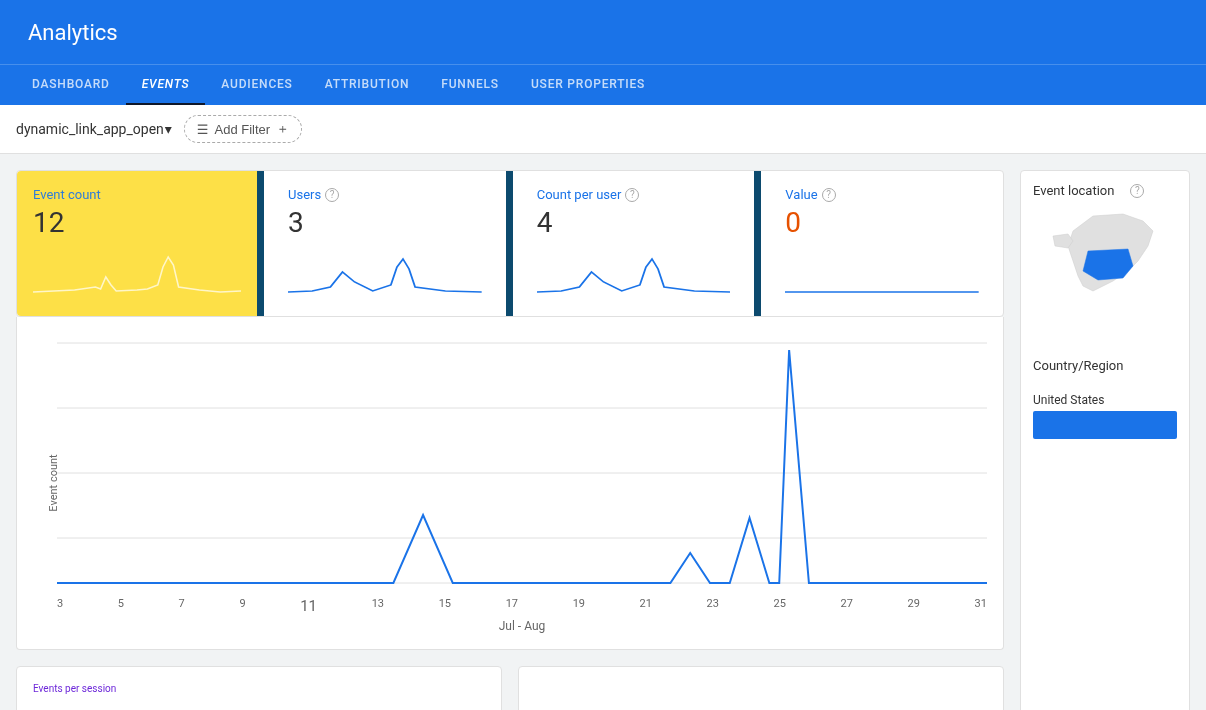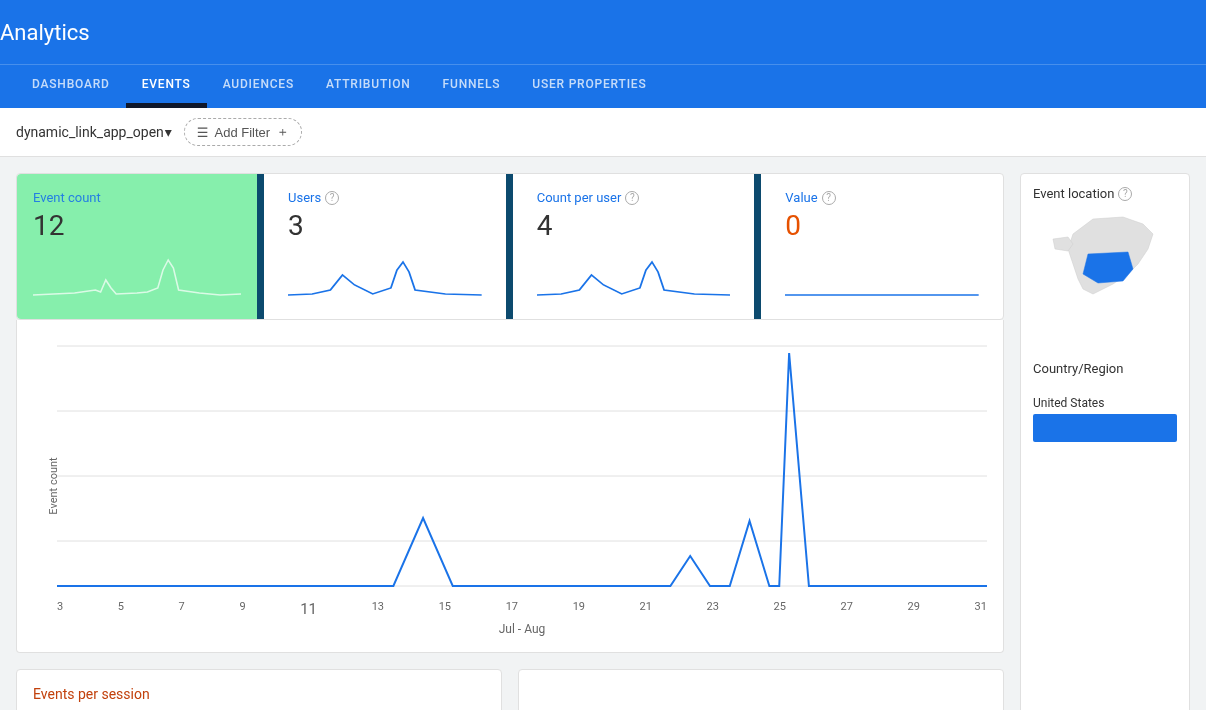--- a/index.html
+++ b/index.html
@@ -1,39 +1,39 @@
 <!DOCTYPE html>
 <html><head>
   <meta charset="utf-8">
   <style>
     * { margin: 0; padding: 0; box-sizing: border-box; }
     body { font-family: 'Roboto', Arial, sans-serif; background: #f1f3f4; font-size: 13px; color: #333; width: 1206px; height: 710px; overflow: hidden; }
 
     
-    .header { background: #1a73e8; padding: 0 0; height: 64px; display: flex; align-items: center; }
+    .header { background: #1a73e8; padding: 0 28px; height: 64px; display: flex; align-items: center; }
     .header-title { color: white; font-size: 22px; font-weight: 400; }
 
     
     .nav { background: #1a73e8; display: flex; padding: 0 16px; border-top: 1px solid rgba(255,255,255,0.2); }
     .nav-item { color: rgba(255,255,255,0.75); font-size: 12px; font-weight: 500; padding: 12px 16px; cursor: pointer; letter-spacing: 0.8px; text-transform: uppercase; position: relative; }
-    .nav-item.active { color: white; border-bottom: 5px solid #0f172a; }
+    .nav-item.active { color: white; border-bottom: 2px solid #0f172a; font-style: italic; }
 
     
     .filter-bar { background: white; padding: 10px 16px; display: flex; align-items: center; gap: 12px; border-bottom: 1px solid #e0e0e0; }
     .filter-dropdown { display: flex; align-items: center; gap: 1px; font-size: 14px; color: #333; cursor: pointer; }
     .add-filter-btn { display: flex; align-items: center; gap: 6px; border: 1px dashed #aaa; border-radius: 20px; padding: 4px 12px; font-size: 13px; color: #555; cursor: pointer; background: transparent; }
 
     
     .main { padding: 16px; display: flex; gap: 16px; }
     .left-panel { flex: 1; }
     .right-panel { width: 170px; background: white; border: 1px solid #e0e0e0; border-radius: 4px; min-height: 450px; padding: 12px; }
 
     
     .stats-row { display: flex; background: white; border: 1px solid #e0e0e0; border-radius: 4px; margin-bottom: 0; }
-    .stat-card-blue { background: #86efac; color: white; padding: 16px; width: 240px; border-radius: 4px 0 0 4px; flex-shrink: 0; }
+    .stat-card-blue { background: #fde047; color: white; padding: 16px; width: 240px; border-radius: 4px 0 0 4px; flex-shrink: 0; }
     .stat-card-blue .stat-label { font-size: 13px; font-weight: 400; opacity: 0.9; margin-bottom: 4px; }
     .stat-card-blue .stat-value { font-size: 28px; font-weight: 400; margin-bottom: 8px; }
     .stat-card { padding: 16px 24px; flex: 1; border-left: 7px solid #0c4a6e; }
     .stat-label { font-size: 13px; color: #1a73e8; display: flex; align-items: center; gap: 4px; margin-bottom: 4px; }
     .stat-value { font-size: 28px; font-weight: 400; color: #333; margin-bottom: 8px; }
     .stat-value.orange { color: #e65100; }
     .help-icon { width: 14px; height: 14px; border-radius: 50%; border: 1px solid #aaa; color: #aaa; font-size: 10px; display: inline-flex; align-items: center; justify-content: center; cursor: pointer; }
 
     
     .chart-container { background: white; border: 1px solid #e0e0e0; border-radius: 0 0 4px 4px; border-top: none; padding: 16px 16px 16px 40px; position: relative; }
@@ -45,21 +45,21 @@
     .sparkline { width: 100%; height: 50px; }
 
     
     .map-placeholder { width: 100%; height: 140px; position: relative; overflow: hidden; }
     .country-bar { background: #1a73e8; height: 28px; margin-top: 4px; border-radius: 2px; }
     .region-label { font-size: 13px; color: #333; margin-top: 12px; font-weight: 400; }
 
     
     .bottom-row { display: flex; gap: 16px; margin-top: 16px; }
     .bottom-card { background: white; border: 1px solid #e0e0e0; border-radius: 4px; padding: 16px; flex: 1; }
-    .bottom-card-title { font-size: 14px; color: #c2410c; margin-bottom: 8px; }
+    .bottom-card-title { font-size: 10px; color: #6d28d9; margin-bottom: 8px; }
   </style>
 </head>
 <body>
 
 <div class="header">
   <span class="header-title">Analytics</span>
 </div>
 
 <nav class="nav">
   <div class="nav-item">DASHBOARD</div>
@@ -173,21 +173,21 @@
 
     <div class="bottom-row">
       <div class="bottom-card">
         <div class="bottom-card-title">Events per session</div>
       </div>
       <div class="bottom-card"></div>
     </div>
   </div>
 
   <div class="right-panel">
-    <div style="font-size:13px; color:#333; display:flex; align-items:center; gap:4px; margin-bottom:8px;">
+    <div style="font-size:13px; color:#333; display:flex; align-items:center; gap:16px; margin-bottom:8px;">
       <span>Event location</span>
       <span class="help-icon">?</span>
     </div>
 
     <div class="map-placeholder">
       <svg width="160" height="130" viewBox="0 0 160 130">
 
         <path d="M60,10 L90,8 L110,15 L120,25 L115,40 L105,55 L95,65 L80,75 L70,80 L60,85 L50,80 L45,70 L40,55 L35,40 L40,25 Z" fill="#e0e0e0" stroke="#ccc" stroke-width="0.5"></path>
 
         <path d="M20,30 L35,28 L40,35 L35,42 L22,40 Z" fill="#e0e0e0" stroke="#ccc" stroke-width="0.5"></path>

